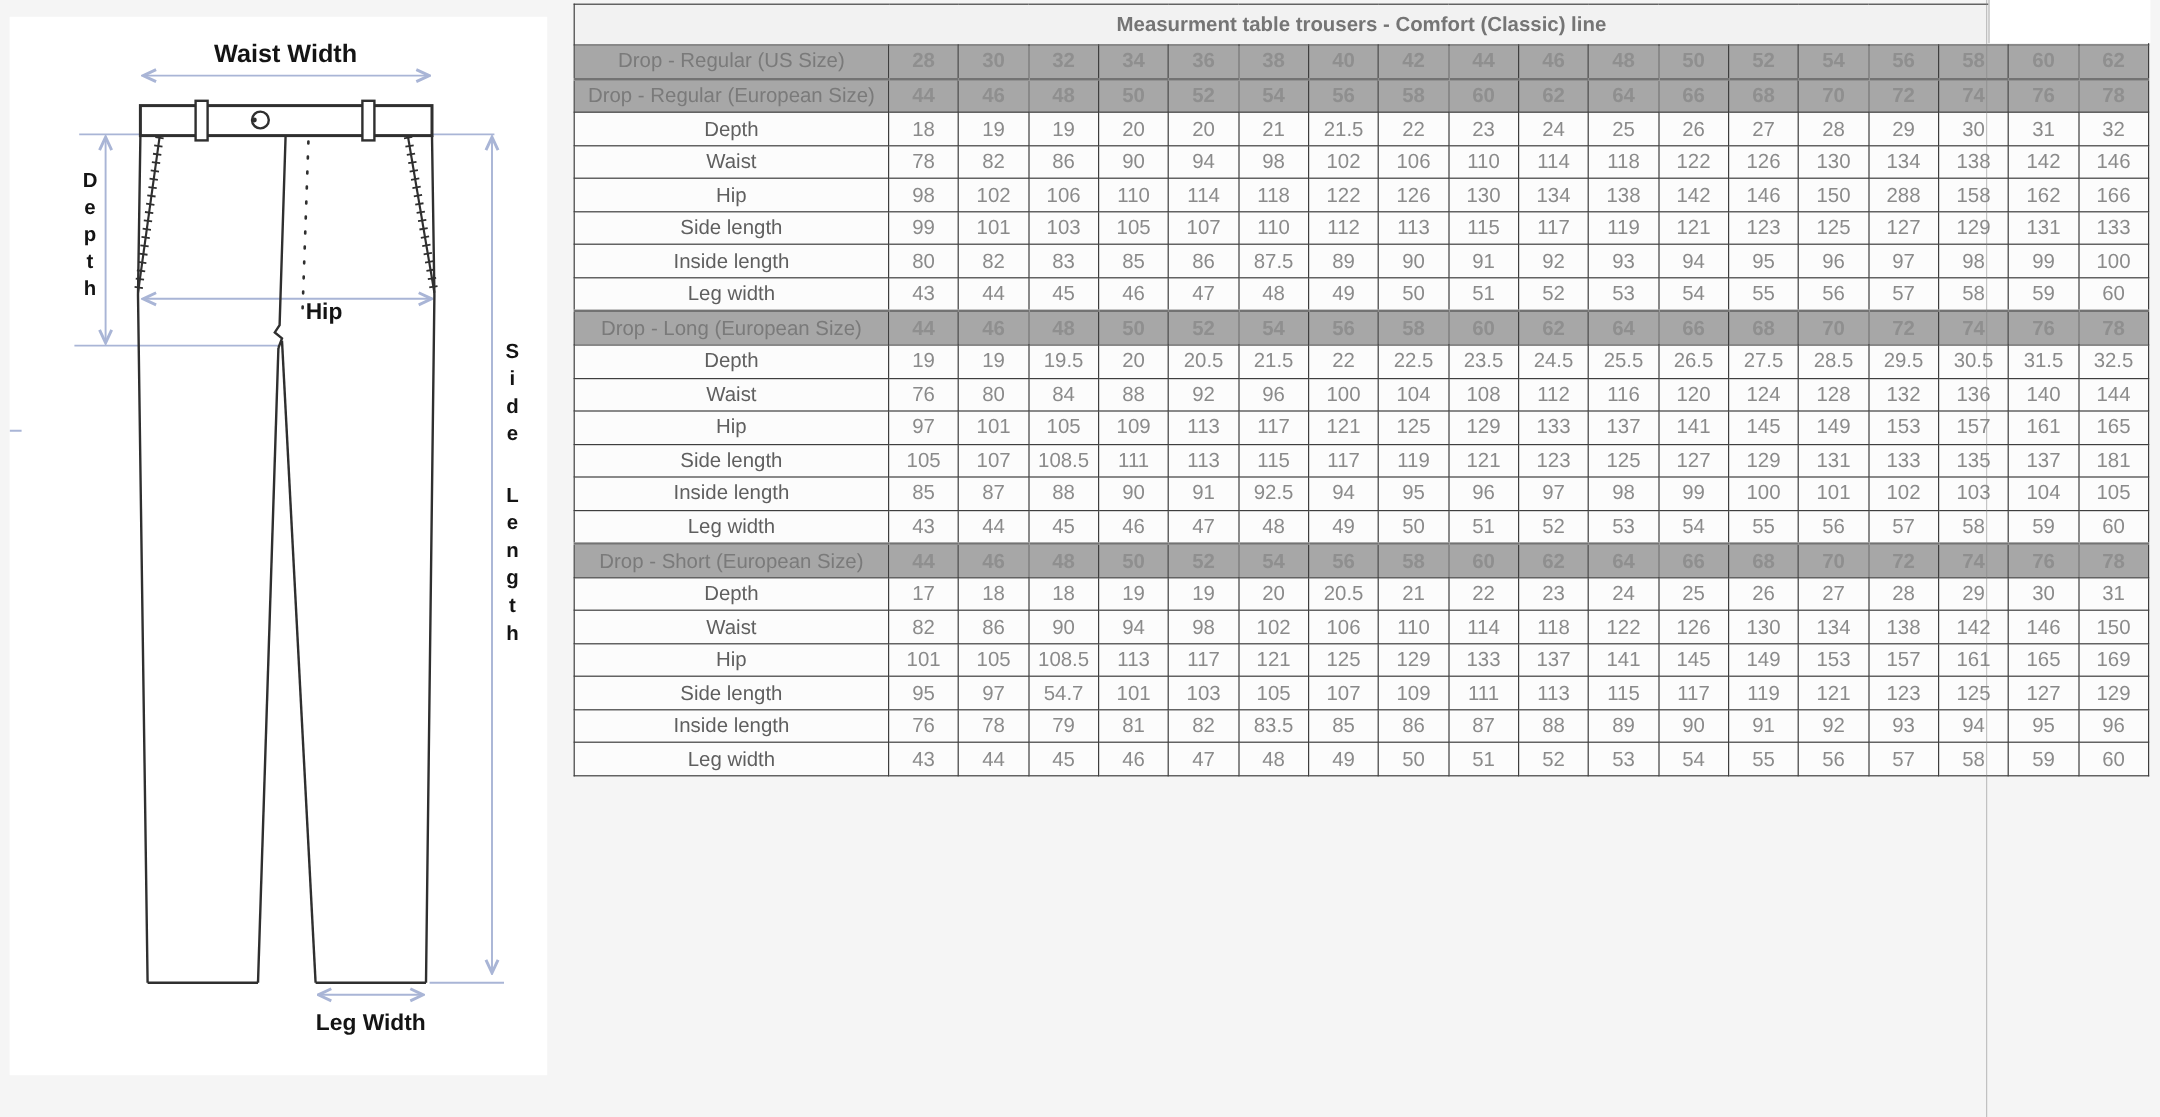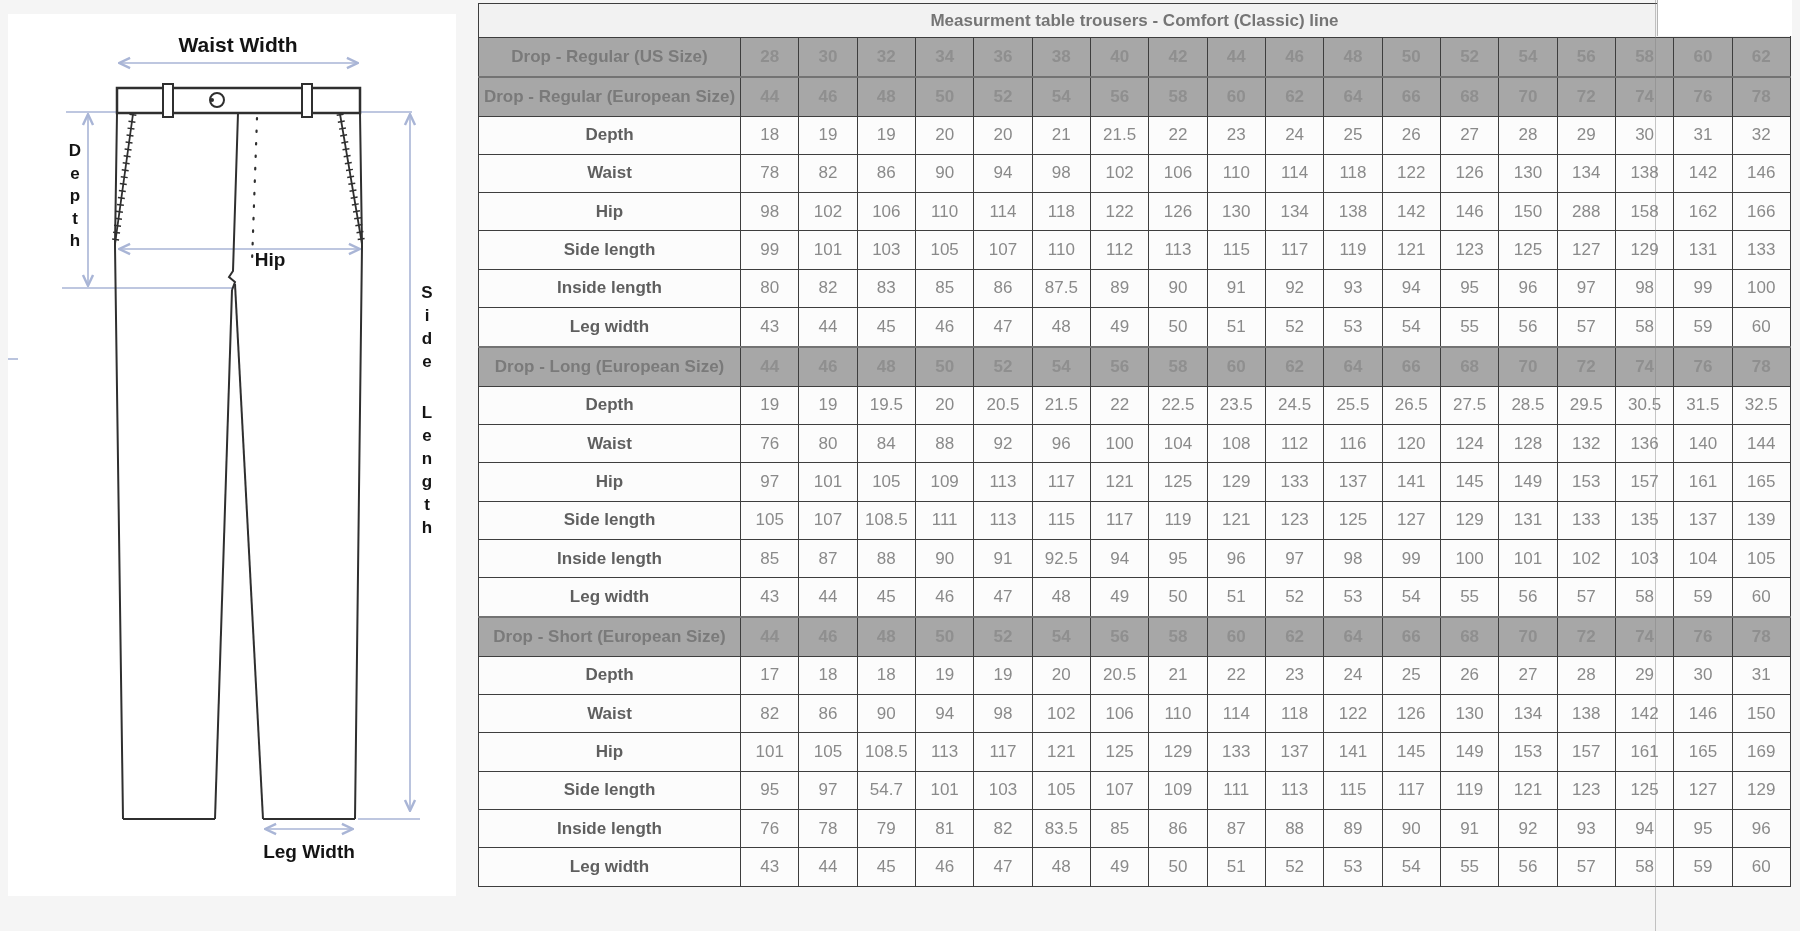--- a/index.html
+++ b/index.html
@@ -8,25 +8,25 @@
 
   
   .diagram-panel{position:absolute;left:8px;top:14px;width:448px;height:882px;background:#ffffff;}
   .diagram-panel svg{display:block;}
   .dim-label{font-family:"Liberation Sans",sans-serif;font-weight:bold;fill:#141414;}
   .lab-big{font-size:21px;}
   .lab-mid{font-size:19px;}
   .lab-stack{font-size:17px;}
 
   
-  table.size-table{position:absolute;left:478px;top:3px;width:1313px;height:884px;
+  table.size-table{position:absolute;left:478px;top:3px;width:1313px;height:644px;
     border-collapse:collapse;table-layout:fixed;background:#fcfcfc;}
   table.size-table td{border:1.5px solid #3e3e3e;text-align:center;vertical-align:middle;
     font-size:17px;color:#8a8a8a;padding:0;overflow:hidden;white-space:nowrap;}
-  table.size-table td.lbl{font-weight:bold;color:#5f5f5f;}
+  table.size-table td.lbl{font-weight:normal;color:#5f5f5f;}
   table.size-table td.title-cell{background:#f2f2f2;color:#757575;font-weight:bold;height:33px;font-size:17px;}
   tr.hdr td{background:#a7a7a7;color:#8f8f8f;font-weight:bold;}
   tr.hdr td.lbl{color:#7a7a7a;}
   tr.hdr2 td{border-top:2px solid #737373;}
 
   
   .artifact-vline{position:absolute;left:1655px;top:0;width:1px;height:931px;background:rgba(130,130,130,0.45);z-index:5;}
   .title-gap{position:absolute;left:1657px;top:0;width:134px;height:36px;background:#ffffff;z-index:6;border-left:1px solid #b5b5b5;}
 </style>
 </head>
@@ -394,21 +394,21 @@
           <td>119</td>
           <td>121</td>
           <td>123</td>
           <td>125</td>
           <td>127</td>
           <td>129</td>
           <td>131</td>
           <td>133</td>
           <td>135</td>
           <td>137</td>
-          <td>139</td>
+          <td>181</td>
         </tr>
         <tr class="drow">
           <td class="lbl">Inside length</td>
           <td>85</td>
           <td>87</td>
           <td>88</td>
           <td>90</td>
           <td>91</td>
           <td>92.5</td>
           <td>94</td>

